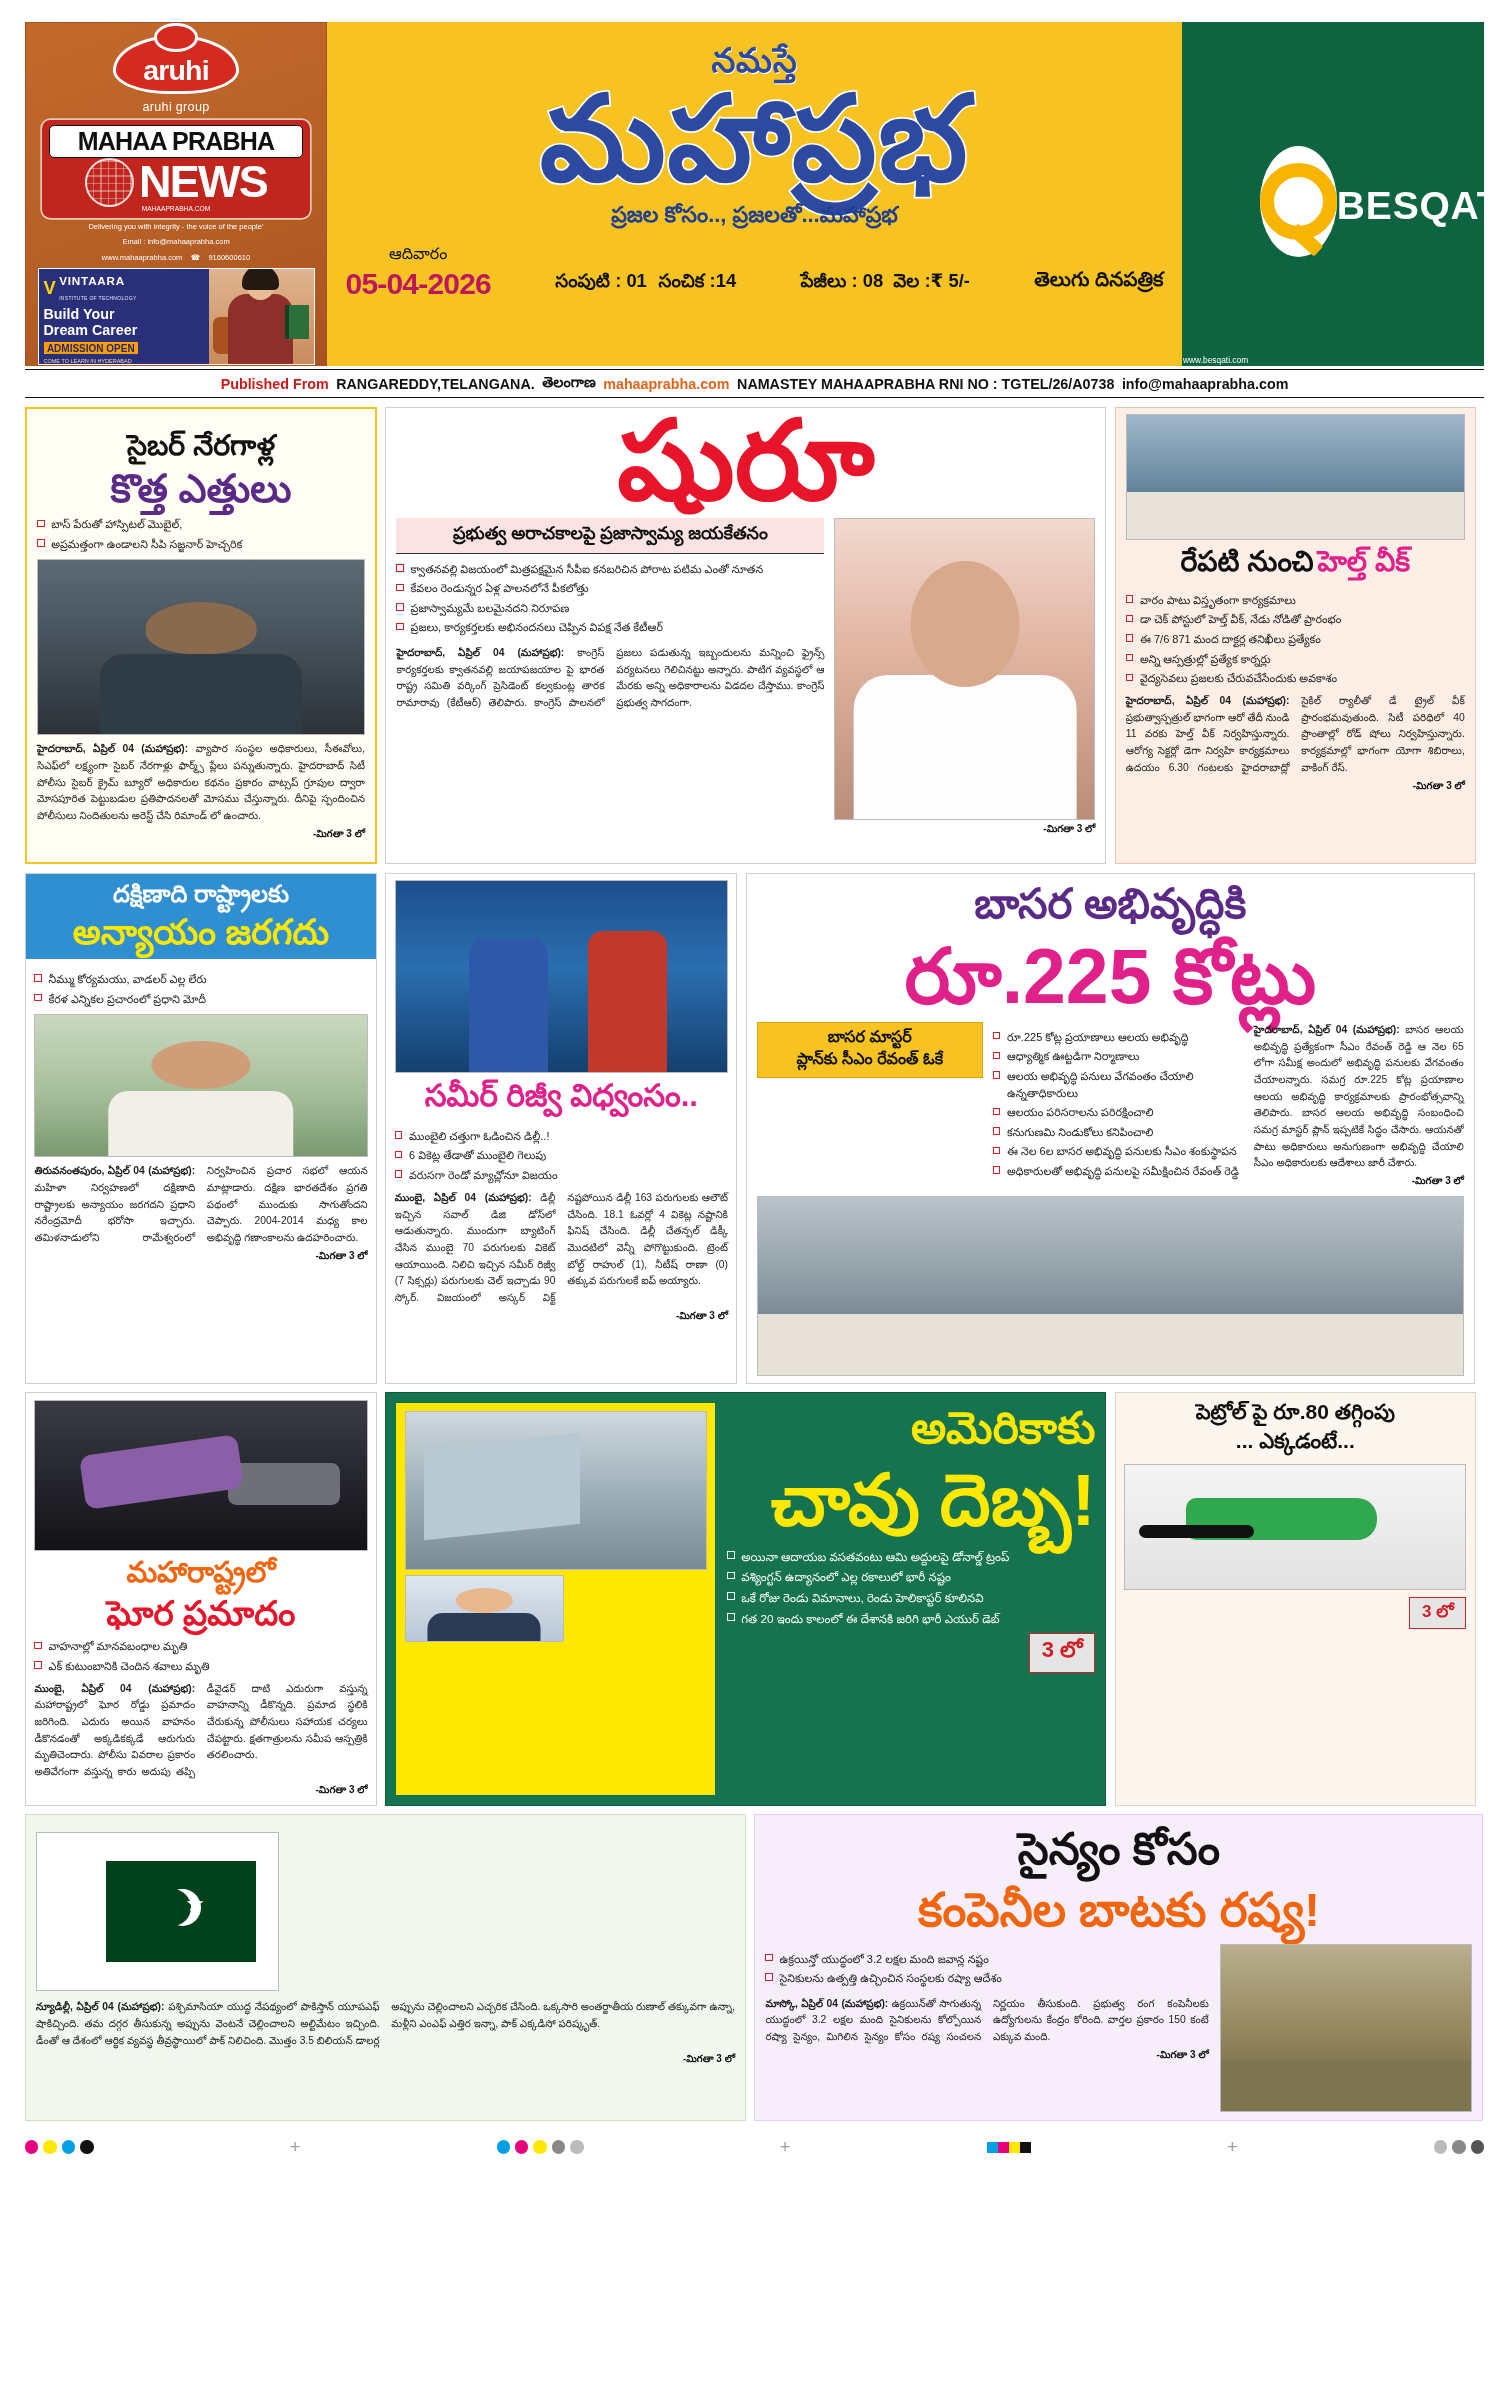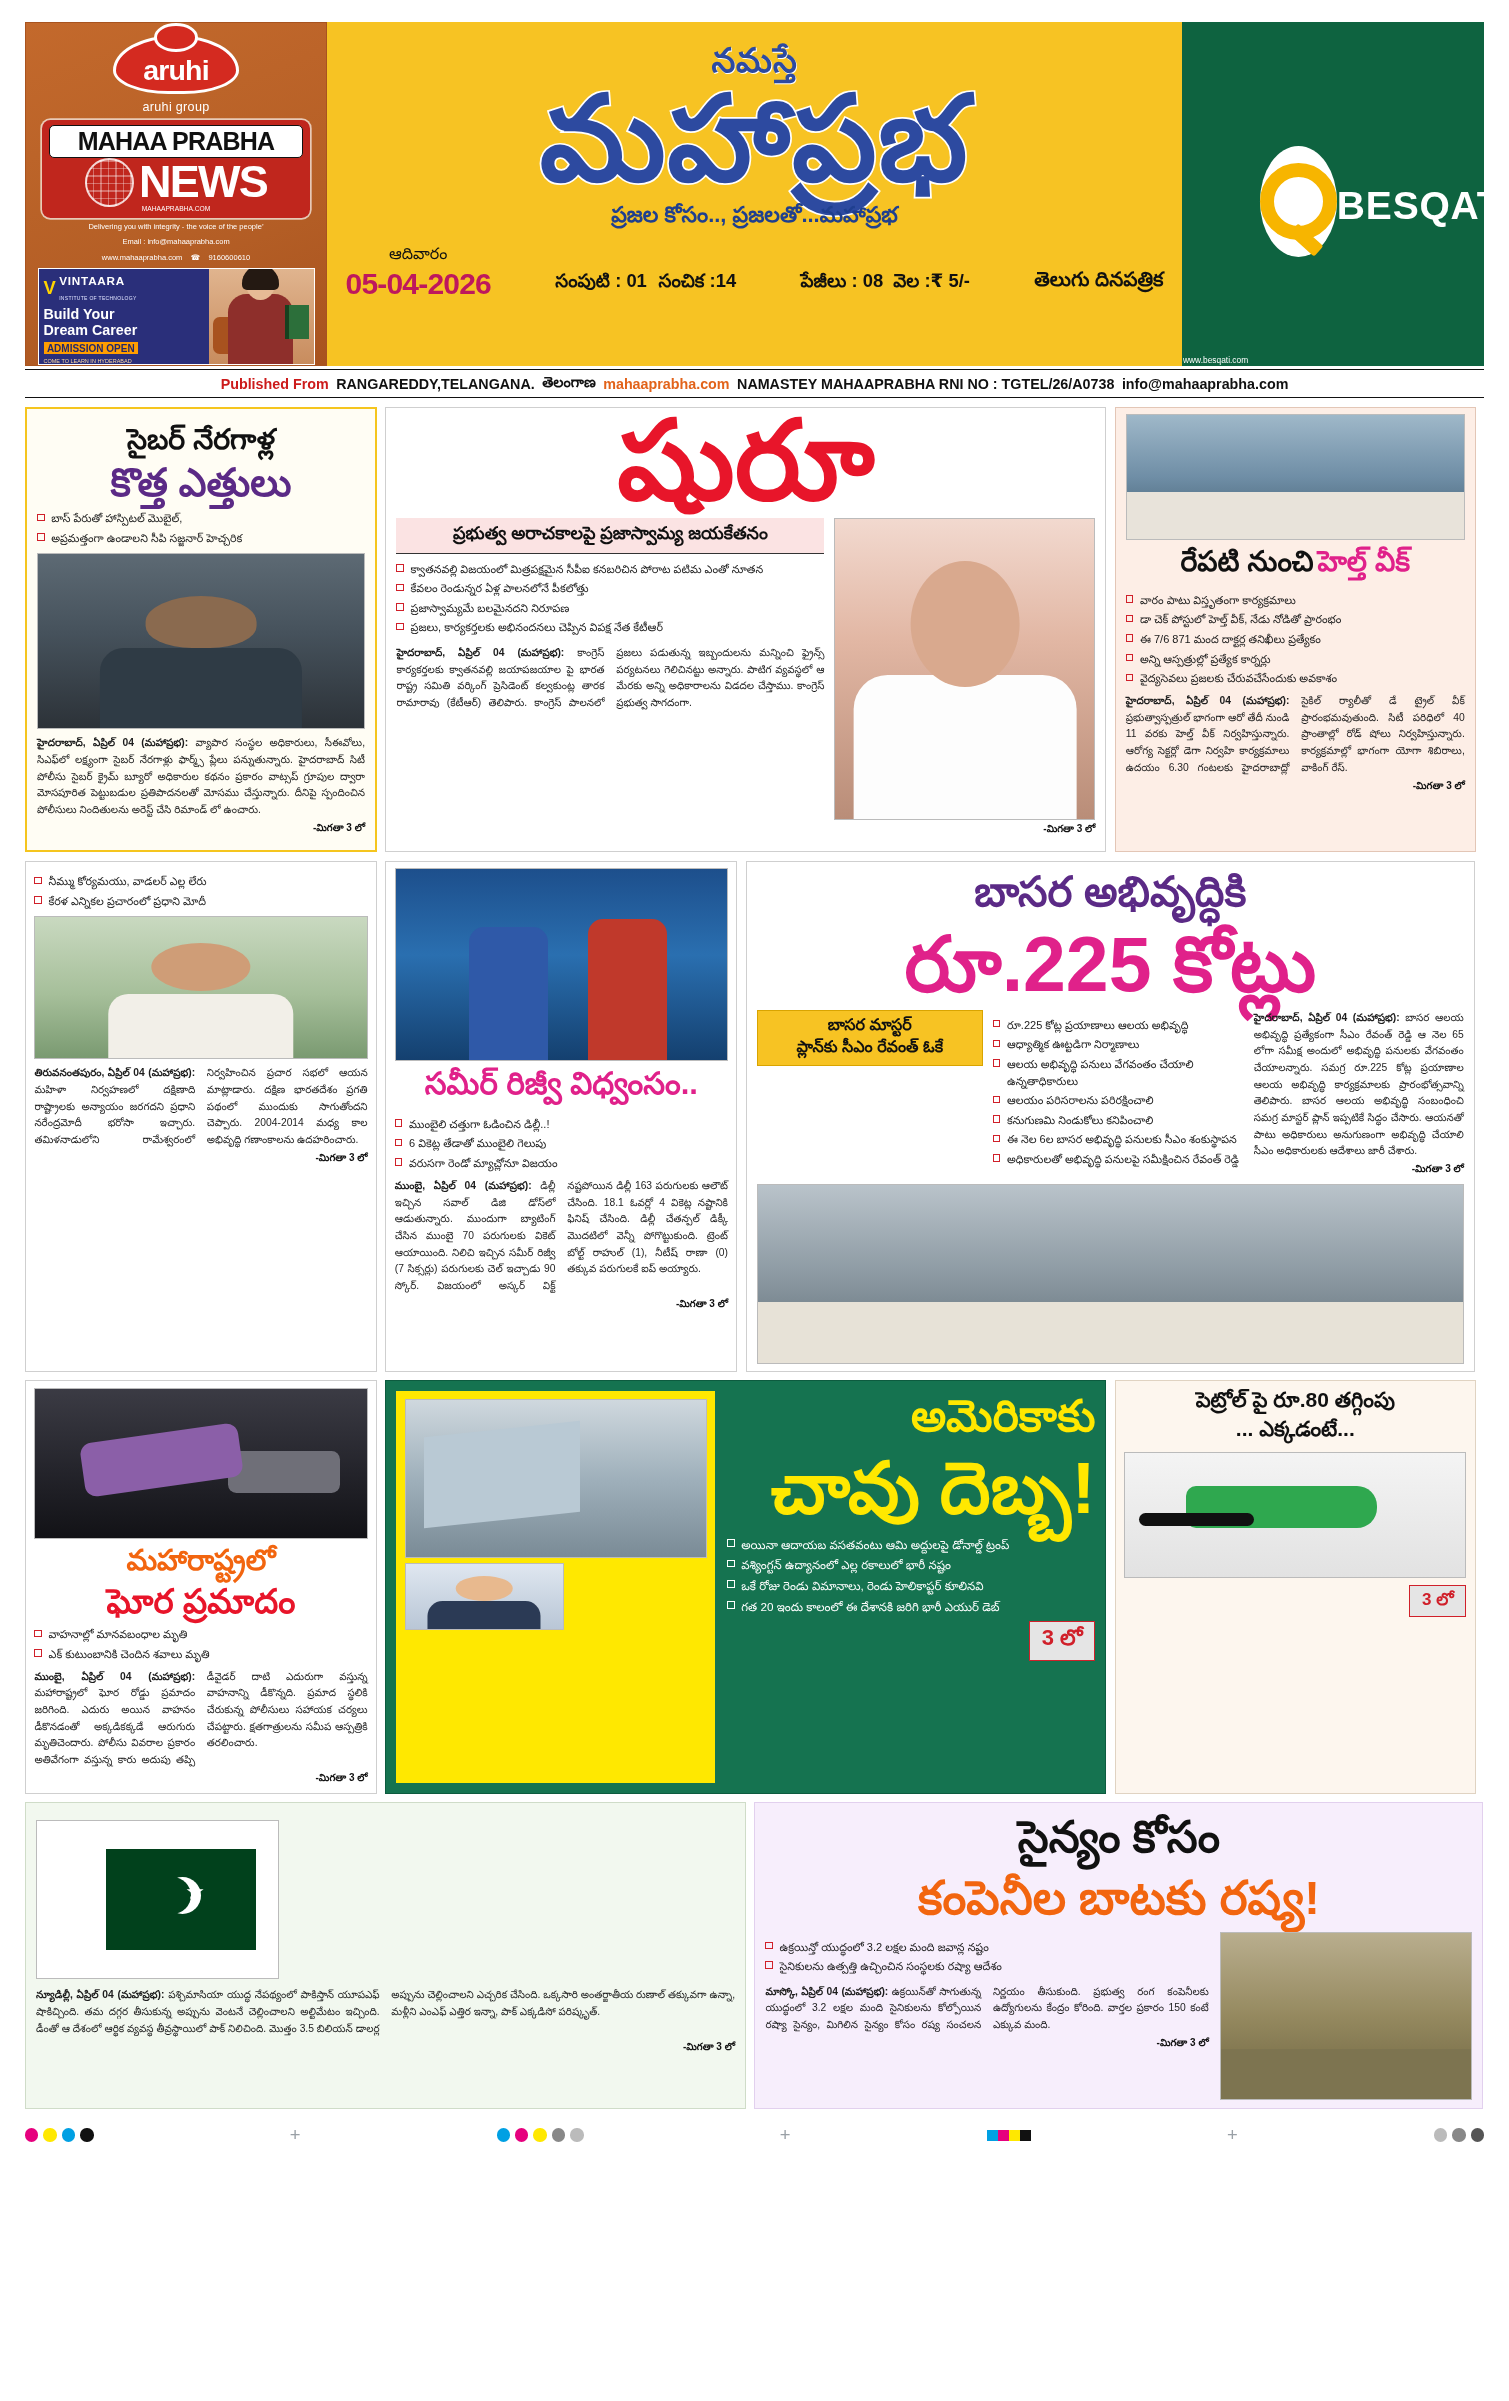--- a/index.html
+++ b/index.html
@@ -86,21 +86,21 @@
   .pb-red { color:#cc1b1b; }
   .pb-blk { color:#111; }
   .pb-org { color:#e2631a; }
 
   
   .row { display:flex; width:1459px; margin:8.4px auto 0 auto; gap:8.4px; }
 
   .card { border:0.8px solid #d8d8d8; position:relative; overflow:hidden; }
 
   
-  .c-cyber { width:352px; background:#fffdf4; border:2.5px solid #f5c51e; padding:14px 10px; }
+  .c-cyber { width:352px; background:#fffdf4; border:2.5px solid #f5c51e; padding:20px 10px; }
   .c-main   { width:721px; background:#fff; border:0.8px solid #cfcfcf; padding:6.7px 10px; }
   .c-health { width:361px; background:#fdeee6; border:0.8px solid #e3c6b6; padding:6.7px 10px; }
 
   .hl-blk { color:#111; font-weight:bold; text-align:center; }
   .hl-purple { color:#5b2a86; font-weight:bold; text-align:center; }
   .hl-red { color:#e8152a; font-weight:bold; text-align:center; }
   .hl-cyan { color:#13a0c8; font-weight:bold; text-align:center; }
   .hl-pink { color:#e0218a; font-weight:bold; text-align:center; }
   .hl-yellow { color:#ffe800; font-weight:bold; text-align:center; }
   .hl-white { color:#fff; font-weight:bold; text-align:center; }
@@ -399,20 +399,24 @@
         <span class="dateline">హైదరాబాద్, ఏప్రిల్ 04 (మహాప్రభ):</span>
         <span>ప్రభుత్వాస్పత్రుల్ భాగంగా ఆరో తేదీ నుండి 11 వరకు హెల్త్ వీక్ నిర్వహిస్తున్నారు. ఆరోగ్య సెక్టర్లో డెగా నిర్వహి కార్యక్రమాలు ఉదయం 6.30 గంటలకు హైదరాబాద్లో సైకిల్ ర్యాలీతో డే ట్రైల్ వీక్ ప్రారంభమవుతుంది. సిటీ పరిధిలో 40 ప్రాంతాల్లో రోడ్ షోలు నిర్వహిస్తున్నారు. కార్యక్రమాల్లో భాగంగా యోగా శిబిరాలు, వాకింగ్ రేస్.</span>
       </div>
       <div class="contd">-మిగతా 3 లో</div>
     </div>
   </div>
 
   <div class="row">
 
     <div class="c-south card">
+      <div class="south-head">
+        <div class="hl-white" style="font-size:24px;">దక్షిణాది రాష్ట్రాలకు</div>
+        <div class="hl-yellow" style="font-size:35px;line-height:1.05;">అన్యాయం జరగదు</div>
+      </div>
       <div style="padding:5px 8.4px 0 8.4px;">
         <ul class="bullets">
           <li>
               <span class="sq"></span>
               <span>నీమ్ము కోర్యమయు, వాడలర్ ఎల్ల లేరు</span>
             </li>
           <li>
               <span class="sq"></span>
               <span>కేరళ ఎన్నికల ప్రచారంలో ప్రధాని మోదీ</span>
             </li>

